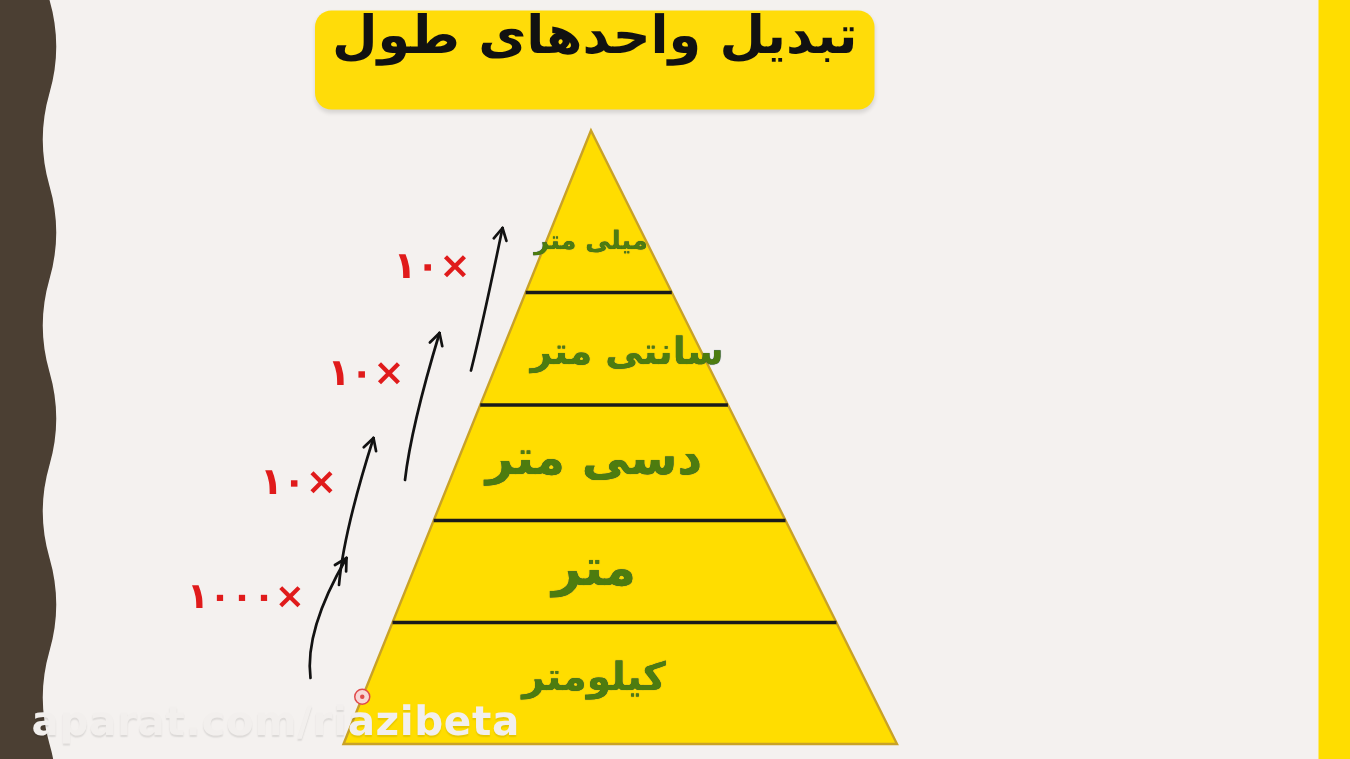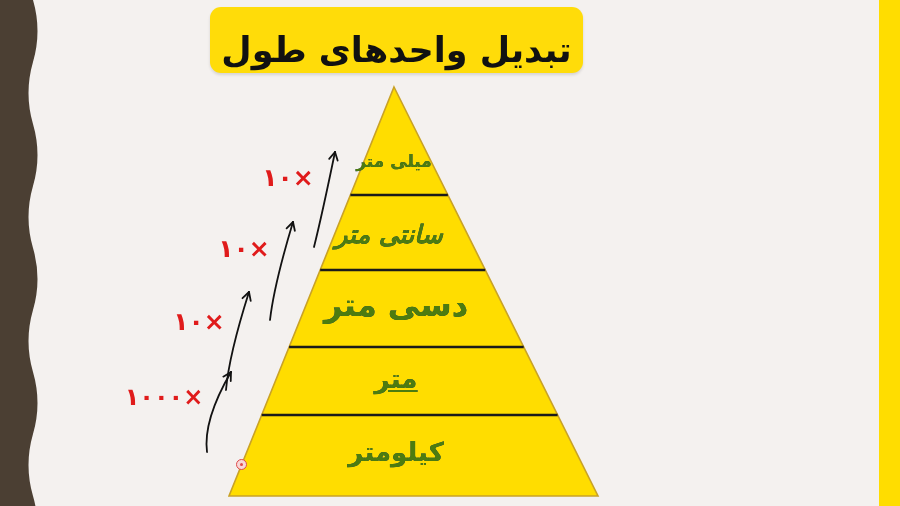--- a/index.html
+++ b/index.html
@@ -36,21 +36,21 @@
   .title-box {
     position: absolute;
     left: 210px;
     top: 7px;
     width: 373px;
     height: 66px;
     background: #FFDC09;
     border-radius: 11px;
     box-shadow: 0 2px 3px rgba(0,0,0,0.12);
     display: flex;
-    align-items: flex-end;
+    align-items: flex-start;
     justify-content: center;
     direction: rtl;
   }
   .title-text {
     font-size: 35px;
     font-weight: bold;
     color: #111111;
     letter-spacing: 0px;
     line-height: 1;
     padding-bottom: 5px;
@@ -150,25 +150,26 @@
         <line x1="249" y1="292" x2="242.49758743192" y2="298.22242965363813" stroke="#121212" stroke-width="1.8" stroke-linecap="round"></line>
         <line x1="249" y1="292" x2="250.72272550430517" y2="300.83358459725247" stroke="#121212" stroke-width="1.8" stroke-linecap="round"></line>
         <path d="M 207 452 Q 203 420 231 372" fill="none" stroke="#121212" stroke-width="1.8" stroke-linecap="round"></path>
         <line x1="231" y1="372" x2="223.2932451878406" y2="376.6482179666252" stroke="#121212" stroke-width="1.8" stroke-linecap="round"></line>
         <line x1="231" y1="372" x2="230.7473631542078" y2="380.9964534470061" stroke="#121212" stroke-width="1.8" stroke-linecap="round"></line>
       </g>
   </svg>
 
   <div id="overlay">
       <div class="tier-label" style="left: 394px; top: 161px; font-size: 17px;">میلی متر</div>
-      <div class="tier-label" style="left: 389px; top: 234px; font-size: 25px; font-style: italic;">سانتی متر</div>
+      <div class="tier-label" style="left: 418px; top: 234px; font-size: 25px;">سانتی متر</div>
       <div class="tier-label" style="left: 396px; top: 305px; font-size: 32px;">دسی متر</div>
-      <div class="tier-label" style="left: 396px; top: 379px; font-size: 26px; text-decoration: underline;">متر</div>
+      <div class="tier-label" style="left: 396px; top: 379px; font-size: 34px;">متر</div>
       <div class="tier-label" style="left: 396px; top: 452px; font-size: 26px;">کیلومتر</div>
       <div class="mult" style="left: 288px; top: 177px; font-size: 25px;">×۱۰</div>
       <div class="mult" style="left: 244px; top: 248px; font-size: 25px;">×۱۰</div>
       <div class="mult" style="left: 199px; top: 321px; font-size: 25px;">×۱۰</div>
       <div class="mult" style="left: 164px; top: 397px; font-size: 24px;">×۱۰۰۰</div>
     </div>
 
   <div class="dot-marker"></div>
+  <div class="watermark">aparat.com/riazibeta</div>
 
 </div>
 
 </body></html>

